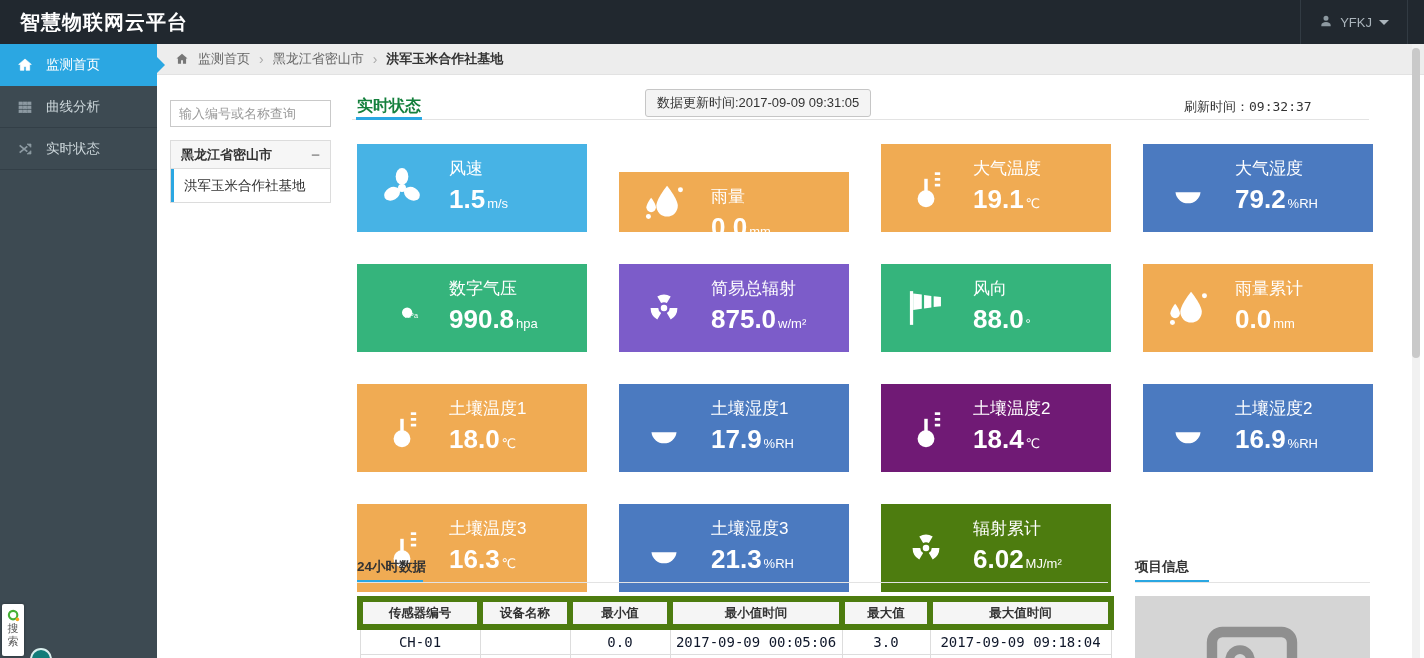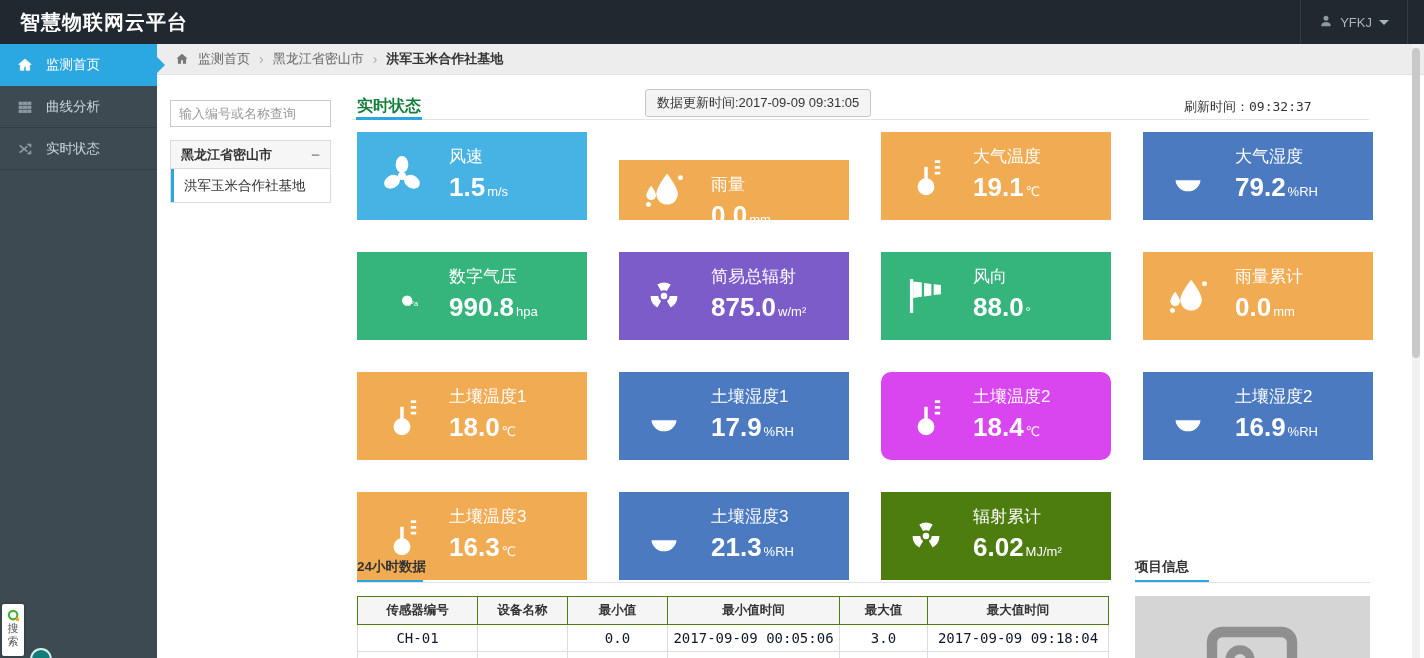--- a/index.html
+++ b/index.html
@@ -46,37 +46,37 @@
   .tree-item.selected::before { content:""; position:absolute; left:0; top:0; bottom:0; width:3px; background:#2ba7e2; }
   
   .rt-divider { position:absolute; left:352px; top:119px; width:1017px; height:1px; background:#e3e3e3; }
   .rt-tab { position:absolute; left:357px; top:96px; font-size:16px; font-weight:bold; color:#15803d; cursor:pointer; }
   .rt-underline { position:absolute; left:356px; top:117px; width:66px; height:3px; background:#2aa7e2; }
   .update-btn { position:absolute; left:645px; top:89px; height:28px; line-height:26px; padding:0 11px;
     background:#f4f4f4; border:1px solid #c6c6c6; border-radius:3px; font-size:13px; color:#333; cursor:pointer; }
   .refresh { position:absolute; left:1184px; top:98px; font-size:13px; color:#333; }
   .refresh .mono { font-family:"DejaVu Sans Mono",monospace; font-size:13px; color:#333; }
   
-  .tiles { position:absolute; left:357px; top:132px; width:948px; display:grid;
+  .tiles { position:absolute; left:357px; top:144px; width:948px; display:grid;
     grid-template-columns:repeat(4,230px); grid-auto-rows:88px; column-gap:8px; row-gap:10px;gap:32px; }
   .tile { position:relative; color:#fff; overflow:hidden; }
   .tile-icon { position:absolute; left:22px; top:50%; transform:translateY(-50%); width:46px; height:46px; }
   .tile-icon svg { width:46px; height:46px; fill:#fff; color:#fff; }
   .tile-label { position:absolute; left:92px; top:13px; font-size:17px; }
   .tile-value-row { position:absolute; left:92px; top:40px; display:flex; align-items:baseline; }
   .tile-value { font-size:26px; font-weight:bold; }
   .tile-unit { font-size:13px; margin-left:2px; }
   
   .table-section { position:absolute; left:357px; top:556px; width:751px; }
   .section-tab { position:absolute; left:0; top:2px; font-size:13.5px; font-weight:bold; color:#333; cursor:pointer; }
   .section-blue { position:absolute; left:0; top:24px; width:66px; height:3px; background:#2aa7e2; }
   .section-line { position:absolute; left:0; top:26px; height:1px; background:#e3e3e3; }
   .table-section .section-line { width:751px; }
   .data-table { position:absolute; left:0; top:40px; width:751px; border-collapse:collapse; table-layout:fixed; }
-  .data-table th { height:28px; background:#f5f5f5; border:1px solid #4d7c0f; font-size:12.5px; color:#333; font-weight:bold; }
+  .data-table th { height:28px; background:#f5f5f5; border:6px solid #4d7c0f; font-size:12.5px; color:#333; font-weight:bold; }
   .data-table td { height:27px; border:1px solid #ddd; font-size:14px; color:#0f172a; text-align:center;
     font-family:"DejaVu Sans Mono",monospace; }
   
   .project-panel { position:absolute; left:1135px; top:556px; width:235px; }
   .project-panel .section-line { width:235px; }
   .project-panel .section-blue { width:74px; }
   .project-img { position:absolute; left:0; top:40px; width:235px; height:120px; background:#d5d5d5; }
   .project-img .ph { position:absolute; left:67px; top:28px; width:100px; height:80px; }
   .project-img .ph svg { width:100px; height:80px; color:#8f8f8f; }
   
@@ -308,21 +308,21 @@
         <span class="tile-icon"><svg viewBox="0 0 24 24">
             <path d="M12 2.8C12 2.8 5.4 10.6 5.4 15a6.6 6.6 0 0 0 13.2 0C18.6 10.6 12 2.8 12 2.8Z" fill="none" stroke-width="1.7"></path>
             <path d="M5.45 14.2A6.6 6.6 0 0 0 18.55 14.2Z"></path>
           </svg></span>
         <div class="tile-label">土壤湿度1</div>
         <div class="tile-value-row">
           <span class="tile-value">17.9</span>
           <span class="tile-unit">%RH</span>
         </div>
       </div>
-      <div class="tile" style="background: #d946ef; border-radius: 10px;">
+      <div class="tile" style="background: #701a75;">
         <span class="tile-icon"><svg viewBox="0 0 24 24">
             <rect x="9.4" y="2.6" width="5.2" height="11.6" rx="2.6" fill="none" stroke-width="1.7"></rect>
             <rect x="11.1" y="7.2" width="1.8" height="8"></rect>
             <circle cx="12" cy="17.6" r="4.4"></circle>
             <rect x="16.6" y="3.8" width="2.8" height="1.4"></rect>
             <rect x="16.6" y="6.8" width="2.8" height="1.4"></rect>
             <rect x="16.6" y="9.8" width="2.8" height="1.4"></rect>
           </svg></span>
         <div class="tile-label">土壤温度2</div>
         <div class="tile-value-row">

